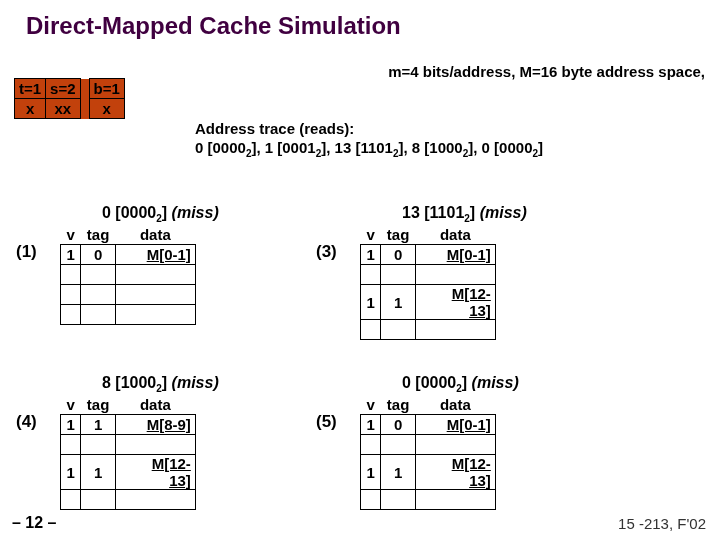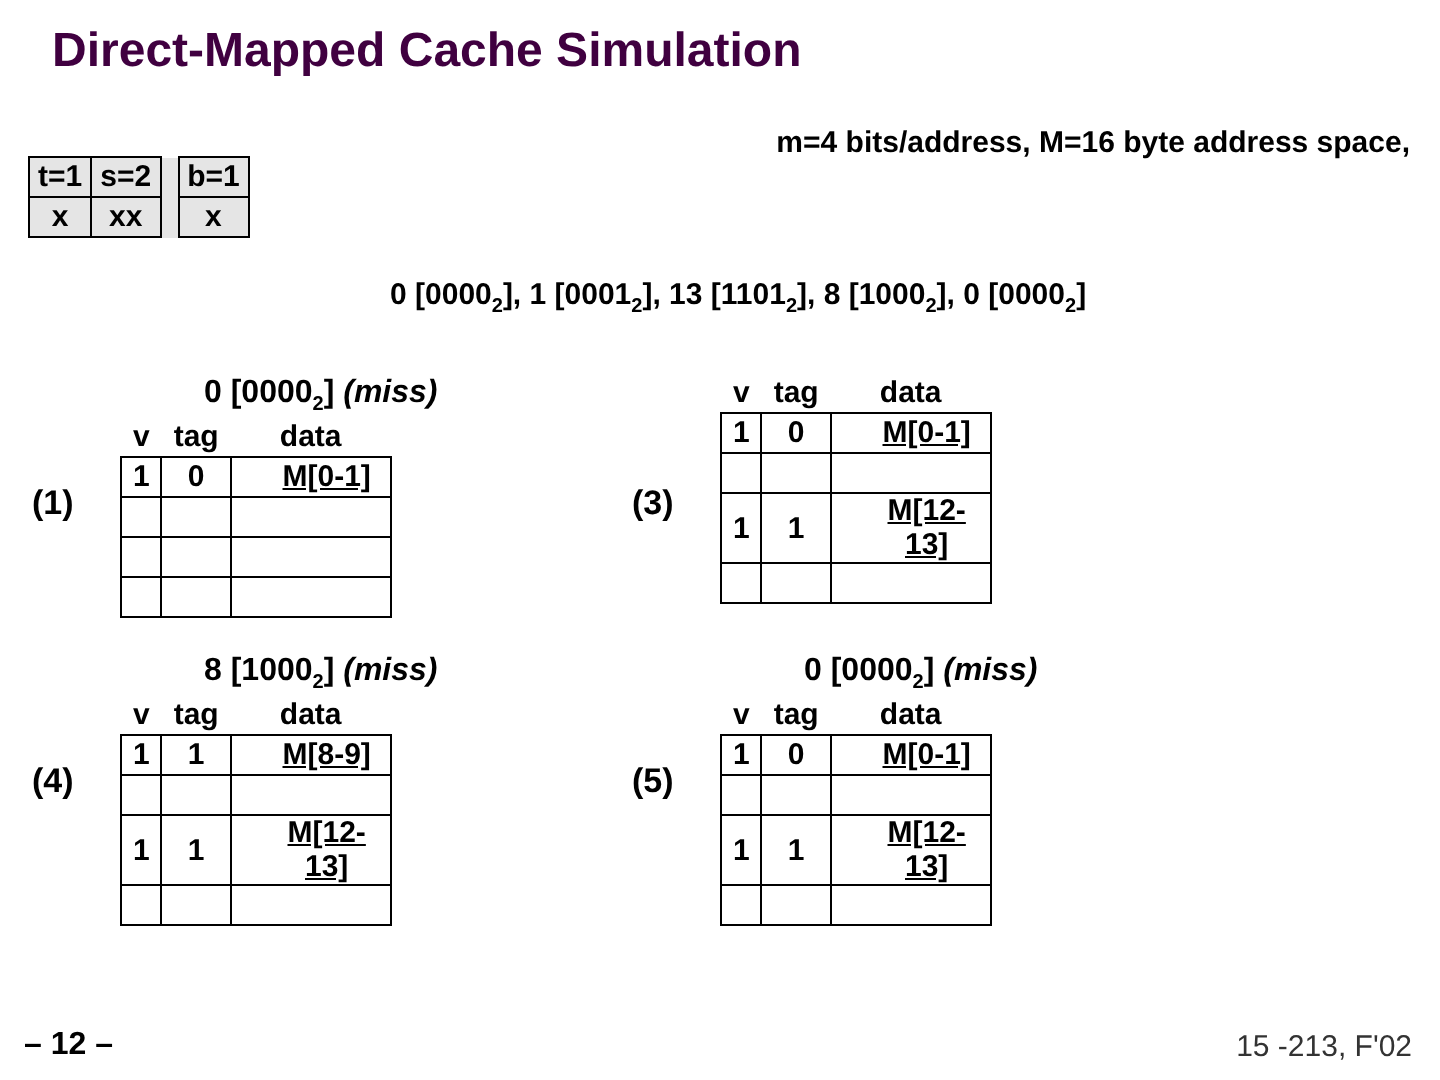--- a/index.html
+++ b/index.html
@@ -23,21 +23,21 @@
     left: 14px;
     top: 78px;
     border-collapse: collapse;
   }
   .addr-bits td {
     border: 1px solid #000;
     font-size: 15px;
     font-weight: bold;
     padding: 1px 4px;
     text-align: center;
-    background: #e5e5e5;
+    background: #c2410c;
   }
   .addr-bits td.nb { border: none; }
   .params {
     position: absolute;
     left: 195px;
     top: 63px;
     font-size: 15px;
     font-weight: bold;
     line-height: 1.25;
     width: 510px;
@@ -64,21 +64,21 @@
   .step-label {
     position: absolute;
     left: -44px;
     top: 54px;
     font-size: 17px;
     font-weight: bold;
   }
   .cap {
     font-size: 16px;
     font-weight: bold;
-    margin: 0 0 2px 42px;
+    margin: 16px 0 2px 42px;
   }
   .cap i { font-style: italic; }
   .cache {
     border-collapse: collapse;
   }
   .cache th {
     font-size: 15px;
     font-weight: bold;
     text-align: center;
     padding: 0 6px 1px 6px;
@@ -87,21 +87,21 @@
   .cache td {
     border: 1px solid #000;
     font-size: 15px;
     font-weight: bold;
     text-align: center;
     height: 20px;
     padding: 0 4px;
   }
   .cache td.v { width: 20px; }
   .cache td.t { width: 34px; }
-  .cache td.d { width: 80px; text-align: center; padding-left: 20px; text-decoration: underline; }
+  .cache td.d { width: 80px; text-align: right; padding-left: 20px; text-decoration: underline; }
   .cache td.e { width: 80px; }
   .footer-l {
     position: absolute;
     left: 12px;
     bottom: 8px;
     font-size: 16px;
     font-weight: bold;
     color: #000000;
   }
   .footer-r {
@@ -133,21 +133,21 @@
     <td>x</td>
   </tr>
 </tbody>
   </table>
 
 <div class="params">
   <span>m=4 bits/address, M=16 byte address space,</span><br>
 </div>
 
 <div class="trace">
-  <br>
+  <span>Address trace (reads):</span><br>
   <span>0 [0000<span class="sub">2</span>], 1 [0001<span class="sub">2</span>],  13 [1101<span class="sub">2</span>],  8 [1000<span class="sub">2</span>],  0 [0000<span class="sub">2</span>]</span>
 </div>
 
 <div class="grid">
   <div class="row">
     <div class="cell">
       <div class="step-label">(1)</div>
       <div class="cap"><span>0 [0000</span><span class="sub">2</span><span>]</span> <i>(miss)</i></div>
       <table class="cache">
         <tbody>
@@ -174,20 +174,21 @@
         <tr>
               <td class="v"></td>
               <td class="t"></td>
               <td class="e"></td>
             </tr>
       </tbody>
         </table>
     </div>
     <div class="cell">
       <div class="step-label">(3)</div>
+      <div class="cap"><span>13 [1101</span><span class="sub">2</span><span>]</span> <i>(miss)</i></div>
       <table class="cache">
         <tbody>
             <tr>
               <th>v</th>
               <th>tag</th>
               <th>data</th>
             </tr>
         <tr>
               <td class="v">1</td>
               <td class="t">0</td>

